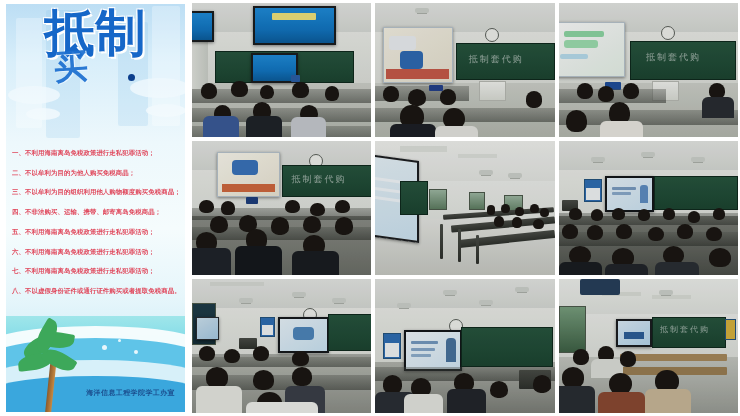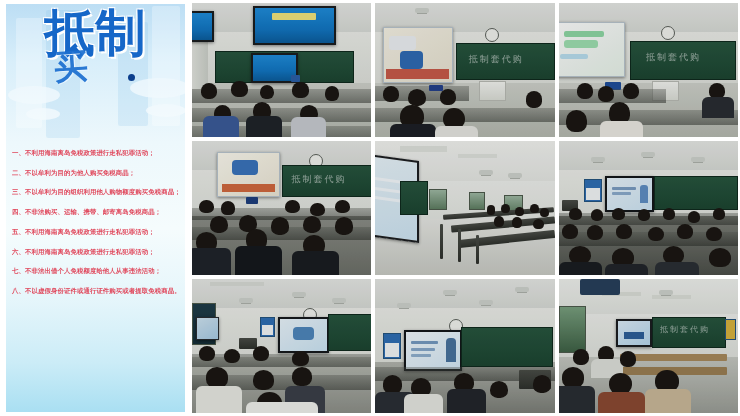--- a/index.html
+++ b/index.html
@@ -127,24 +127,43 @@
       <div class="hl-sub">买</div>
       <div class="hl-dot"></div>
 
       <div class="rules">
         <div class="rule">一、不利用海南离岛免税政策进行走私犯罪活动；</div>
         <div class="rule">二、不以牟利为目的为他人购买免税商品；</div>
         <div class="rule">三、不以牟利为目的组织利用他人购物额度购买免税商品；</div>
         <div class="rule">四、不非法购买、运输、携带、邮寄离岛免税商品；</div>
         <div class="rule">五、不利用海南离岛免税政策进行走私犯罪活动；</div>
         <div class="rule">六、不利用海南离岛免税政策进行走私犯罪活动；</div>
-        <div class="rule">七、不非法出借个人免税额度给他人从事违法活动；</div>
+        <div class="rule">七、不利用海南离岛免税政策进行走私犯罪活动；</div>
         <div class="rule">八、不以虚假身份证件或通行证件购买或者提取免税商品。</div>
       </div>
 
+      <div class="sea">
+        <div class="sea-bg"></div>
+        <span class="wave w1"></span>
+        <span class="wave w2"></span>
+        <span class="wave w3"></span>
+        <span class="wave w4"></span>
+        <span class="bubble s1"></span>
+        <span class="bubble s2"></span>
+        <span class="bubble s3"></span>
+        <div class="palm">
+          <span class="trunk"></span>
+          <span class="frond f1"></span>
+          <span class="frond f2"></span>
+          <span class="frond f3"></span>
+          <span class="frond f4"></span>
+          <span class="frond f5"></span>
+        </div>
+        <div class="credit">海洋信息工程学院学工办宣</div>
+      </div>
 
     </div>
   </div>
 
   <div class="grid">
 
     <div class="cell">
       <div class="ceiling"></div>
       <div class="wall"></div>
       <div class="floor"></div>

